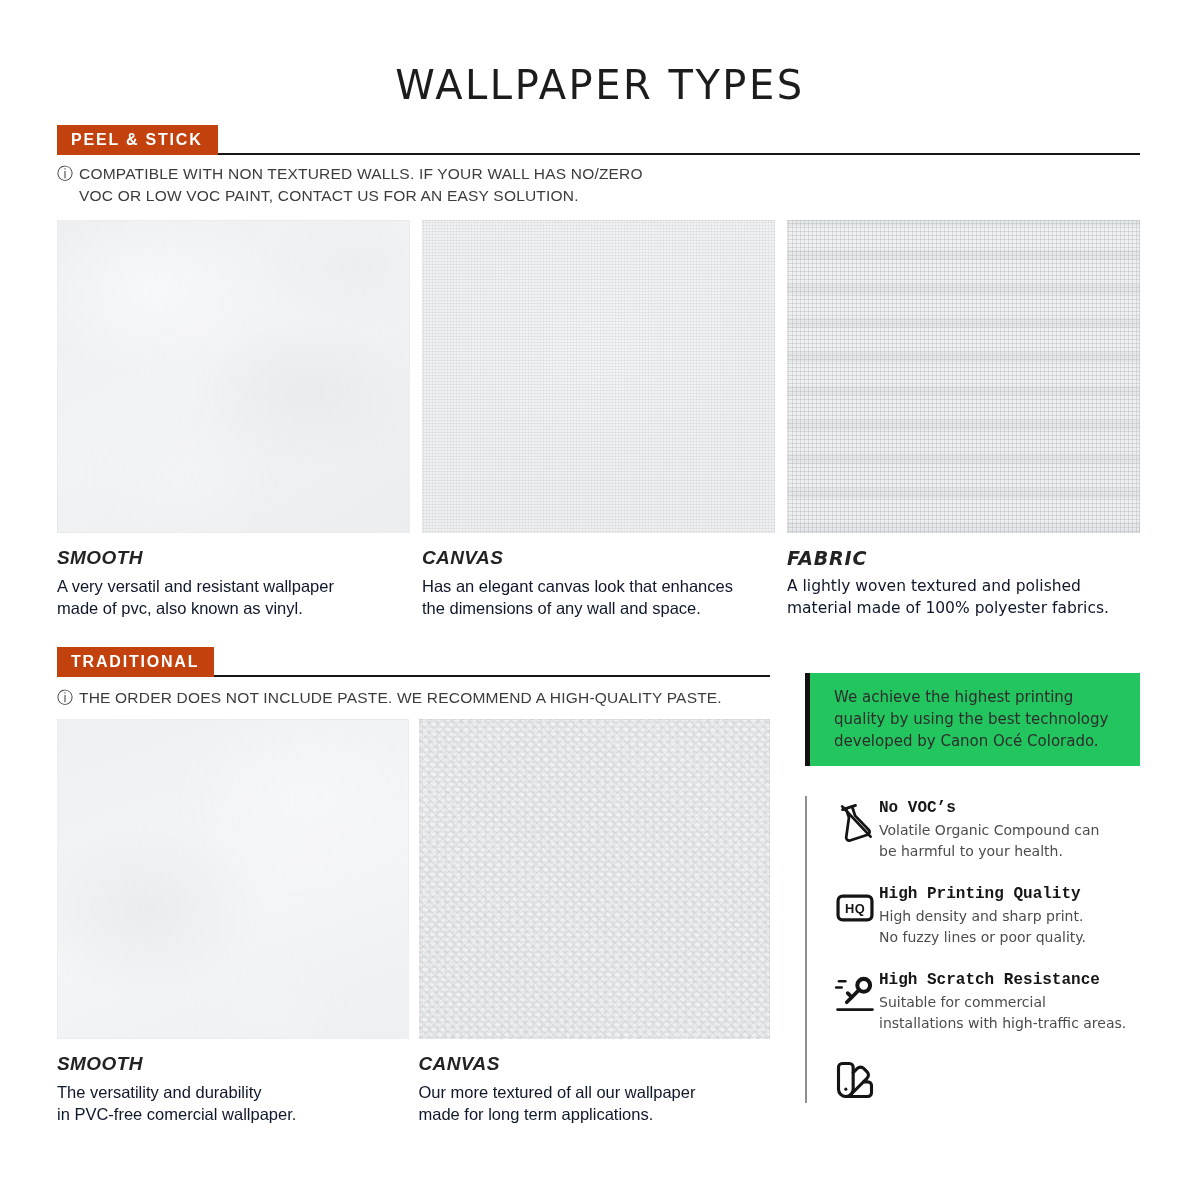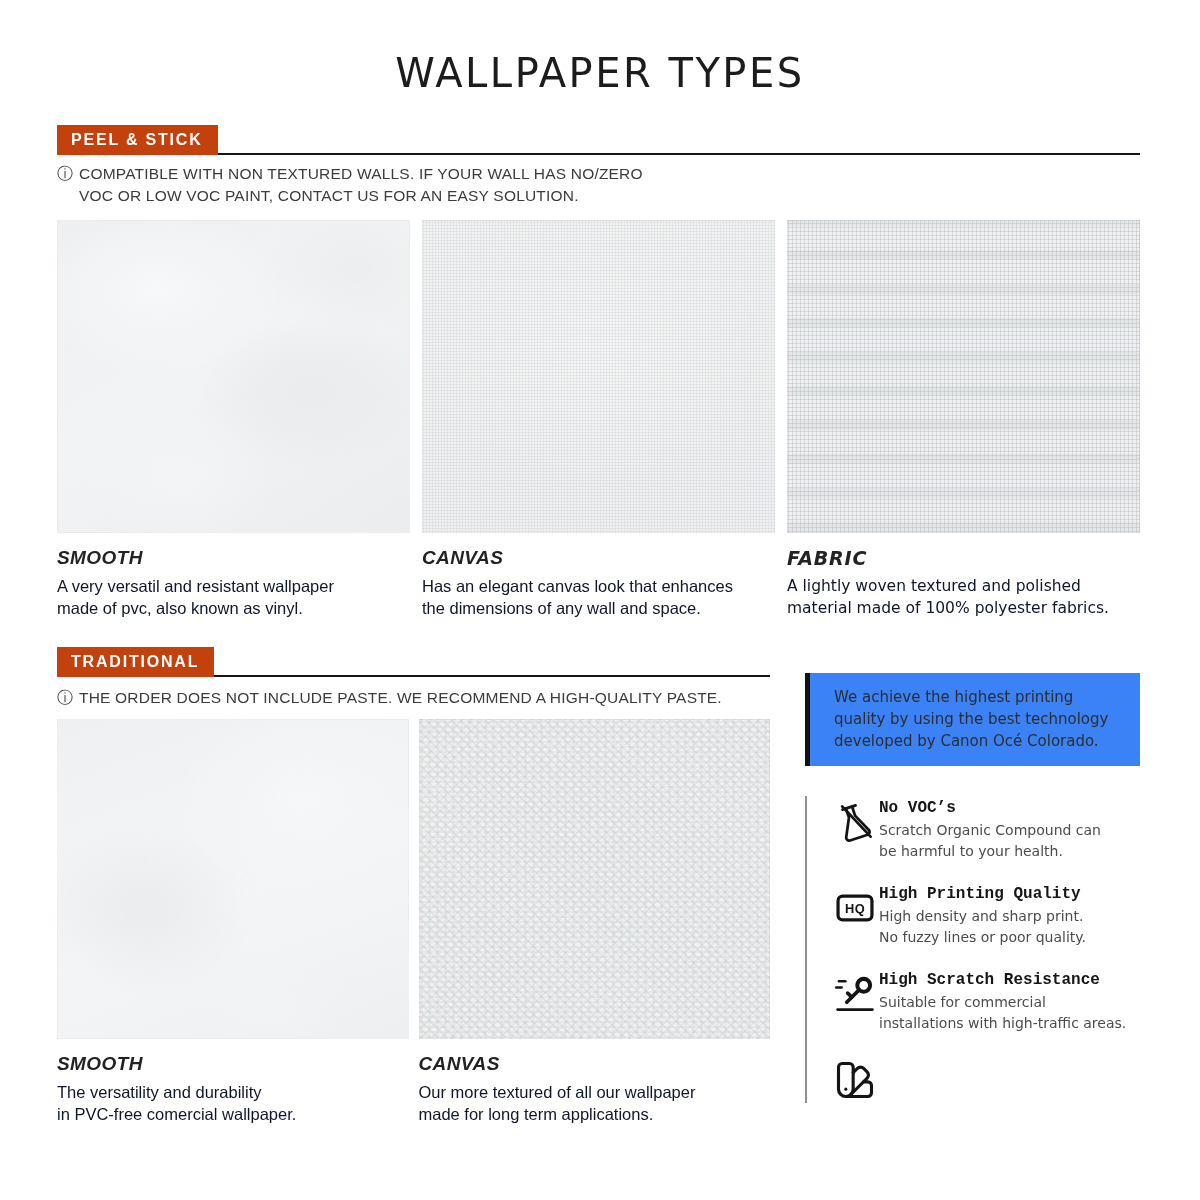--- a/index.html
+++ b/index.html
@@ -6,21 +6,21 @@
   body{
     width:1200px;height:1200px;position:relative;overflow:hidden;
     background:#ffffff;color:#1b1b1b;
     font-family:"Liberation Sans",sans-serif;
     -webkit-font-smoothing:antialiased;
   }
   .f-mont{font-family:"DejaVu Sans",sans-serif;}
 
   
   .title{
-    position:absolute;top:50px;left:0;right:0;margin:0;
+    position:absolute;top:50px;left:0;right:0;margin:12px;
     text-align:center;font-weight:400;font-size:40px;letter-spacing:2.5px;
     color:#1c1c1c;
   }
 
   
   .sec-hdr{position:absolute;height:28px;border-bottom:2px solid #161616;}
   .hdr1{left:57px;top:125px;width:1083px;}
   .hdr2{left:57px;top:647px;width:713px;}
   .badge{
     position:absolute;left:0;bottom:-2px;
@@ -95,21 +95,21 @@
       repeating-linear-gradient(45deg, rgba(198,201,204,0.32) 0 2px, rgba(255,255,255,0) 2px 6px),
       repeating-linear-gradient(-45deg, rgba(205,208,211,0.32) 0 2px, rgba(255,255,255,0) 2px 7px),
       repeating-linear-gradient(0deg, rgba(192,195,198,0.22) 0 2px, rgba(255,255,255,0) 2px 5px),
       repeating-linear-gradient(90deg, rgba(210,213,215,0.26) 0 3px, rgba(255,255,255,0) 3px 8px),
       linear-gradient(180deg,#f1f2f2,#f0f1f1);
   }
 
   
   .sidebar{position:absolute;left:805px;top:673px;width:335px;}
   .quote{
-    background:#3b82f6;border-left:5px solid #111111;
+    background:#22c55e;border-left:5px solid #111111;
     box-sizing:border-box;
     padding:14px 5px 14px 24px;
     font-size:15px;line-height:1.45;color:#2d2d2d;
     white-space:pre;
   }
   .features{
     margin-top:30px;
     border-left:2px solid #8f8f8f;
     padding:3px 0 1px 26px;
   }
@@ -211,21 +211,21 @@
           <svg viewBox="0 0 48 48">
             <g class="icon-stroke" stroke-width="3" transform="rotate(-18 24 25)">
               <path d="M15.5 7 H30.5"></path>
               <path d="M19.5 7 v10.5 L10 37 a3.2 3.2 0 0 0 2.9 4.5 h20.2 a3.2 3.2 0 0 0 2.9 -4.5 L26.5 17.5 V7"></path>
             </g>
             <path class="icon-stroke" stroke-width="3" d="M10 7 L41 40"></path>
           </svg>
         </span>
         <span class="ftext">
           <h4>No VOC’s</h4>
-          <p>Scratch Organic Compound can
+          <p>Volatile Organic Compound can
 be harmful to your health.</p>
         </span>
       </div>
 
       <div class="feature">
         <span class="ficon">
           <svg viewBox="0 0 48 48">
             <rect class="icon-stroke" stroke-width="3.5" x="5.5" y="11" width="37" height="26" rx="5"></rect>
             <text x="24" y="29.5" text-anchor="middle" font-size="14" font-weight="bold" font-family="Liberation Sans, sans-serif" fill="#141414" letter-spacing="0.5">HQ</text>
           </svg>

